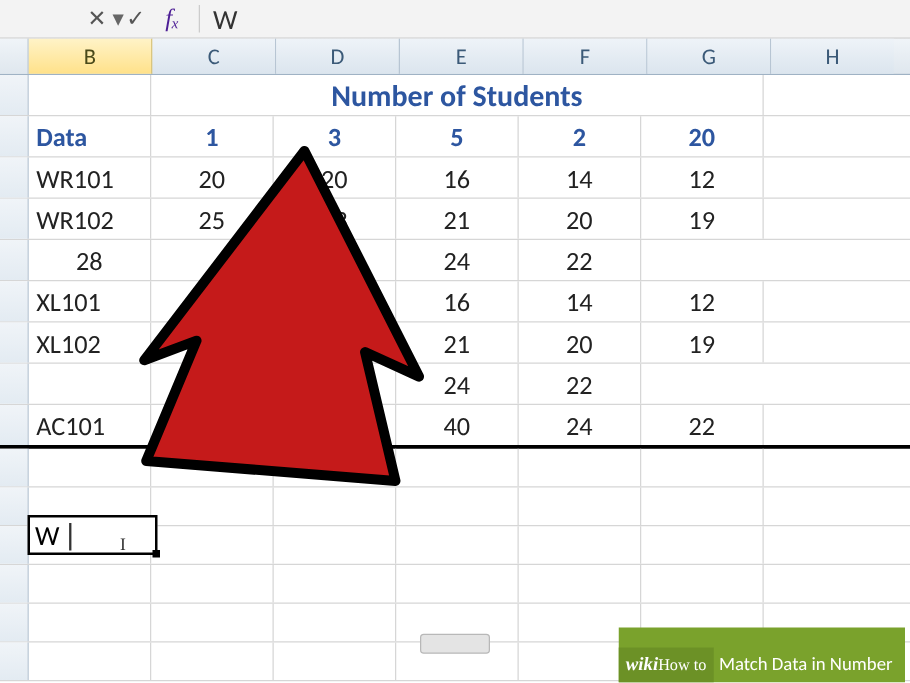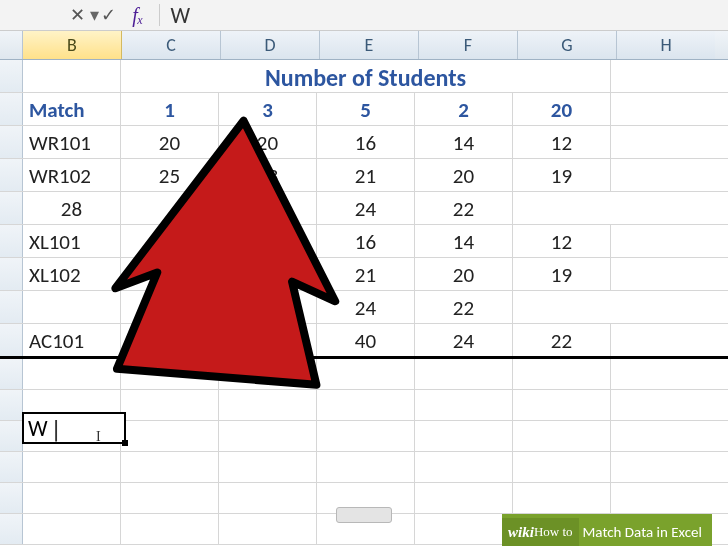--- a/index.html
+++ b/index.html
@@ -198,29 +198,29 @@
   .hscroll .thumb {
     width: 54px; height: 14px;
     background: #e4e4e4;
     border: 1px solid #b8b8b8;
     border-radius: 3px;
   }
 
   
   .caption {
     position: absolute;
-    right: 16px;
+    right: 4px;
     bottom: 0;
     height: 28px;
     background: #7aa22c;
     color: #fff;
     font-size: 15px;
     display: flex;
     align-items: center;
-    padding: 4px 10px 0 0;
+    padding: 16px 10px 0 0;
   }
   .caption .brand {
     background: #6c9126;
     padding: 0 6px;
     height: 100%;
     display: flex;
     align-items: center;
     font-style: italic;
     font-family: Georgia, serif;
     font-weight: bold;
@@ -263,21 +263,21 @@
 
   <div class="row title-row">
     <div class="row-gutter"></div>
     <div class="cell" style="width:98px;"></div>
     <div class="cell span-title" style="width:490px;">Number of Students</div>
     <div class="cell" style="border-right:none;"></div>
   </div>
 
   <div class="row">
     <div class="row-gutter"></div>
-    <div class="cell hdr">Match</div>
+    <div class="cell hdr">Data</div>
     <div class="cell hdr num">1</div>
     <div class="cell hdr num">3</div>
     <div class="cell hdr num">5</div>
     <div class="cell hdr num">2</div>
     <div class="cell hdr num">20</div>
     <div class="cell" style="border-right:none;"></div>
   </div>
 
   <div class="row">
     <div class="row-gutter"></div>
@@ -434,16 +434,16 @@
 
 <div class="hscroll">
   <div class="thumb"></div>
 </div>
 
 <div class="caption">
   <span class="brand">
     <span>wiki</span>
         <span class="sfx">How to </span>
   </span>
-  <span>Match Data in Excel</span>
+  <span>Match Data in Number</span>
 </div>
 
 </div>
 
 </body></html>

